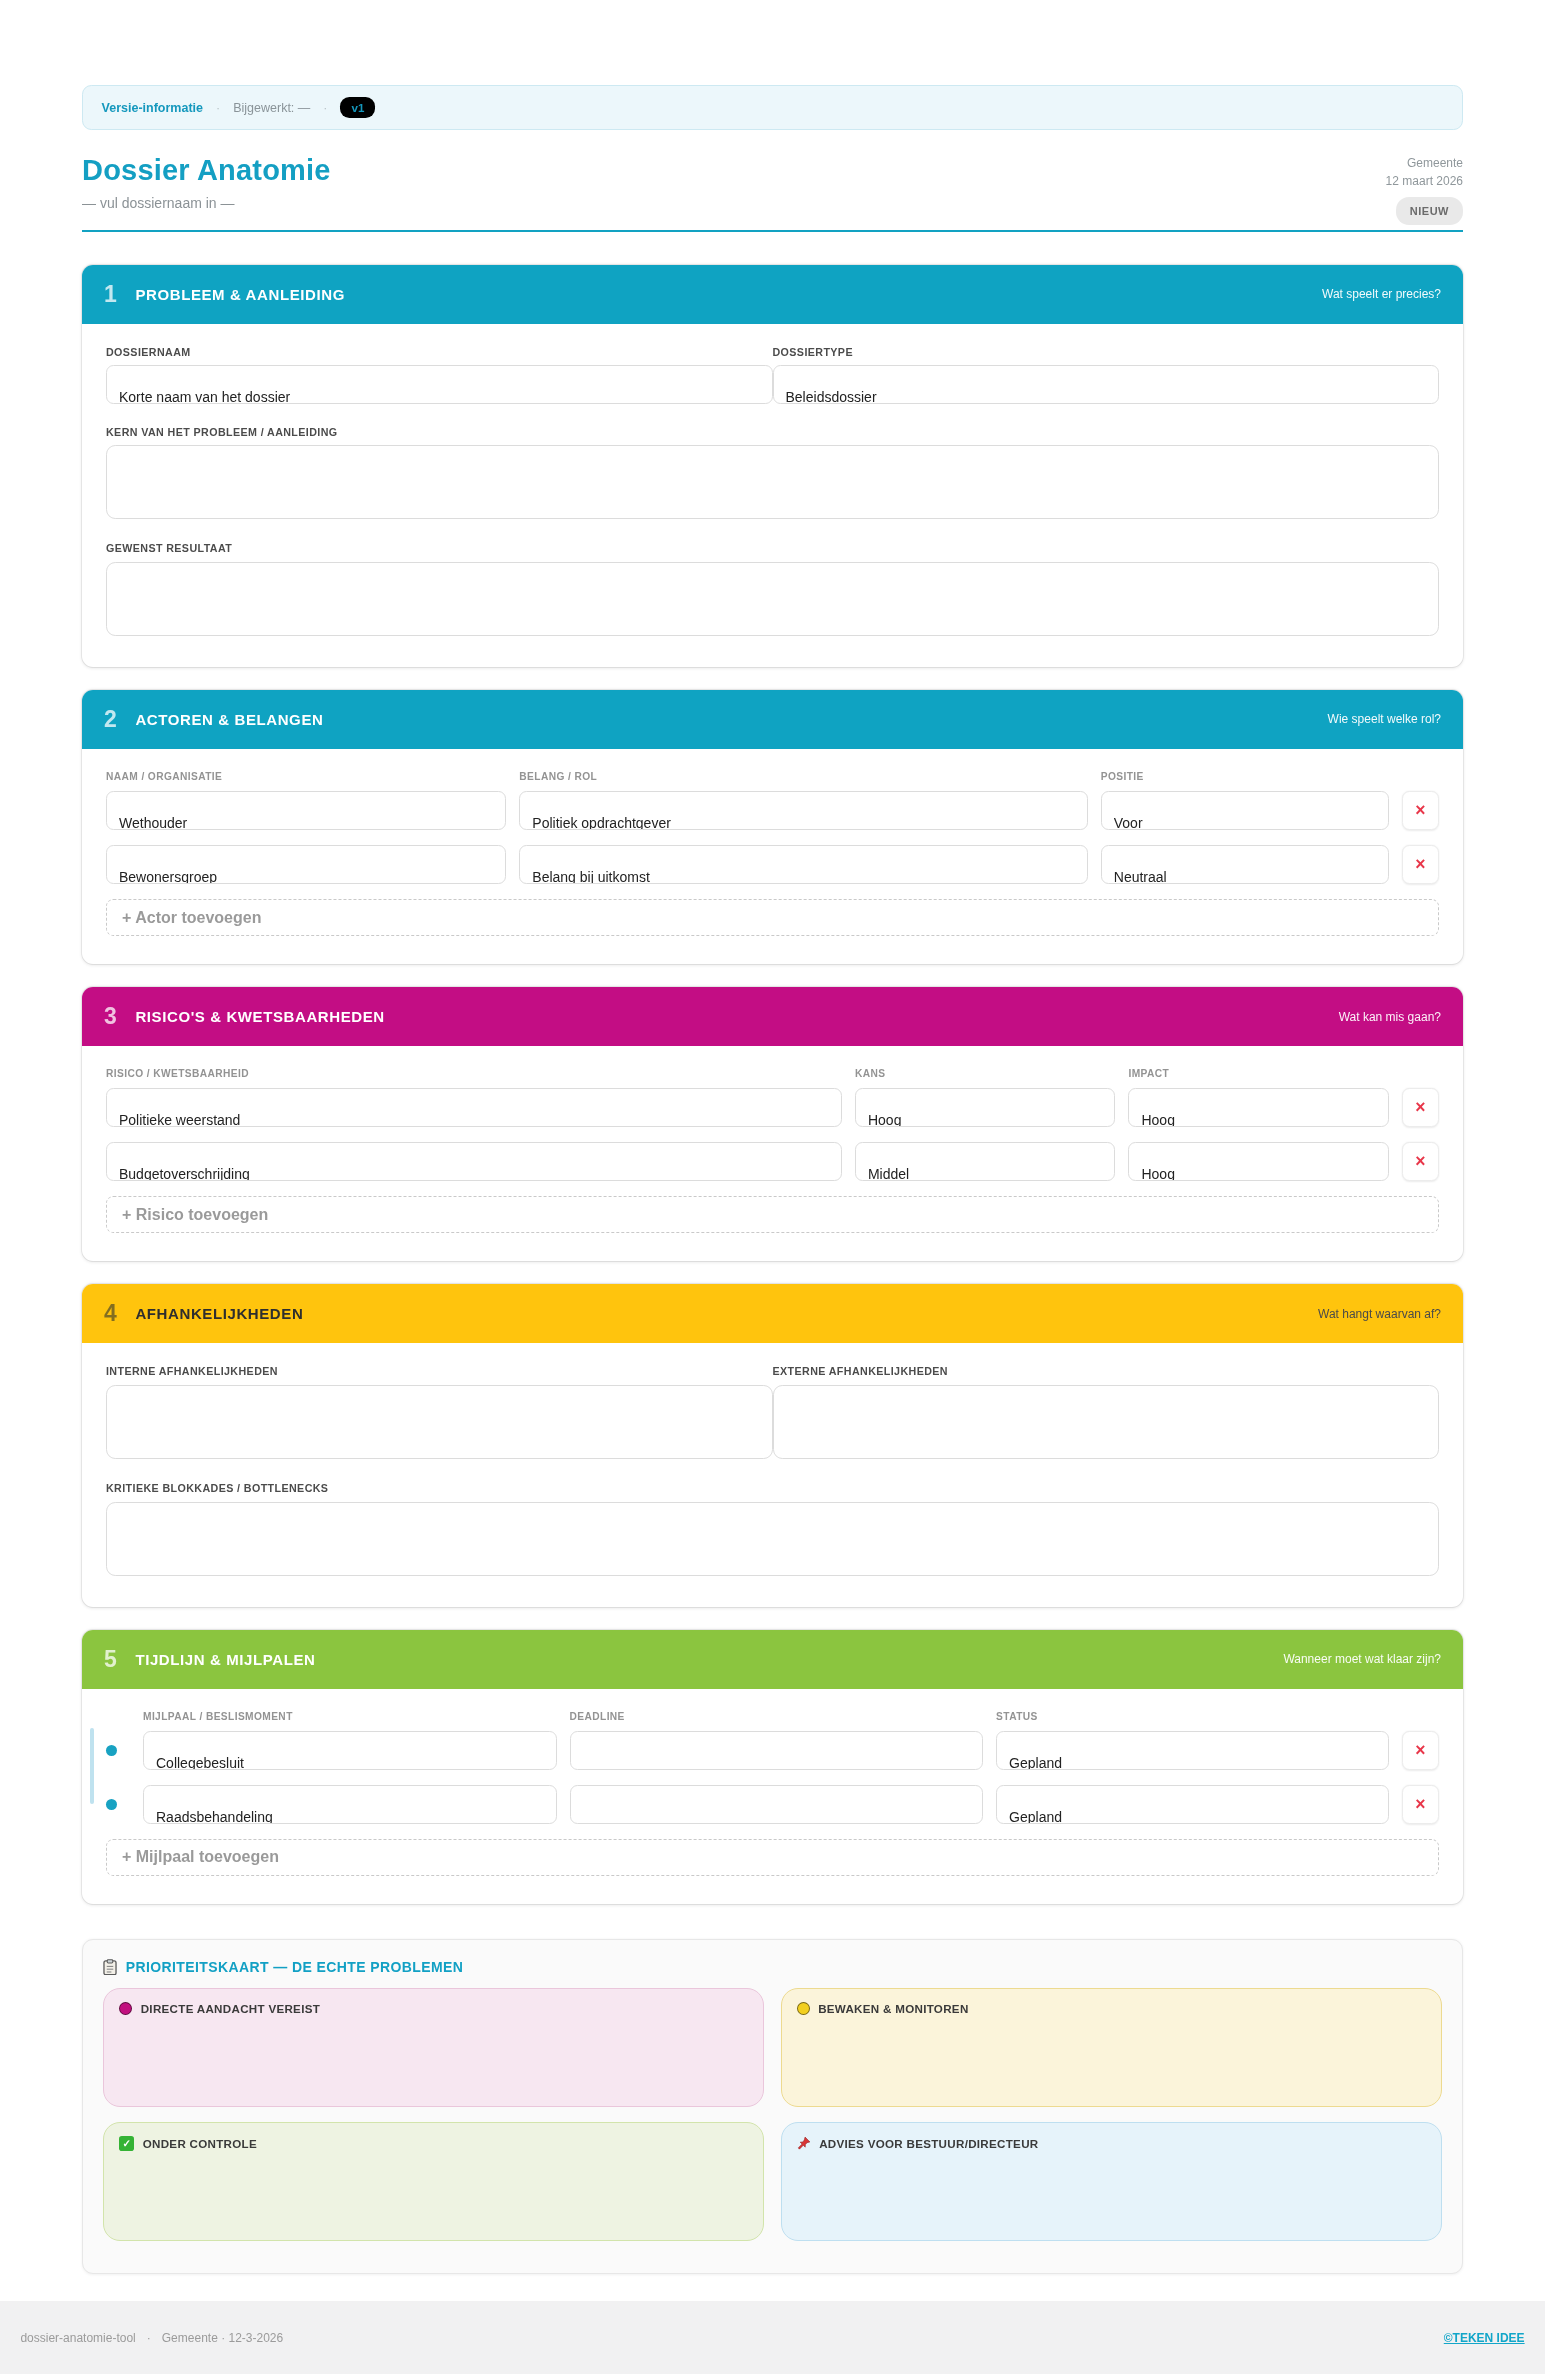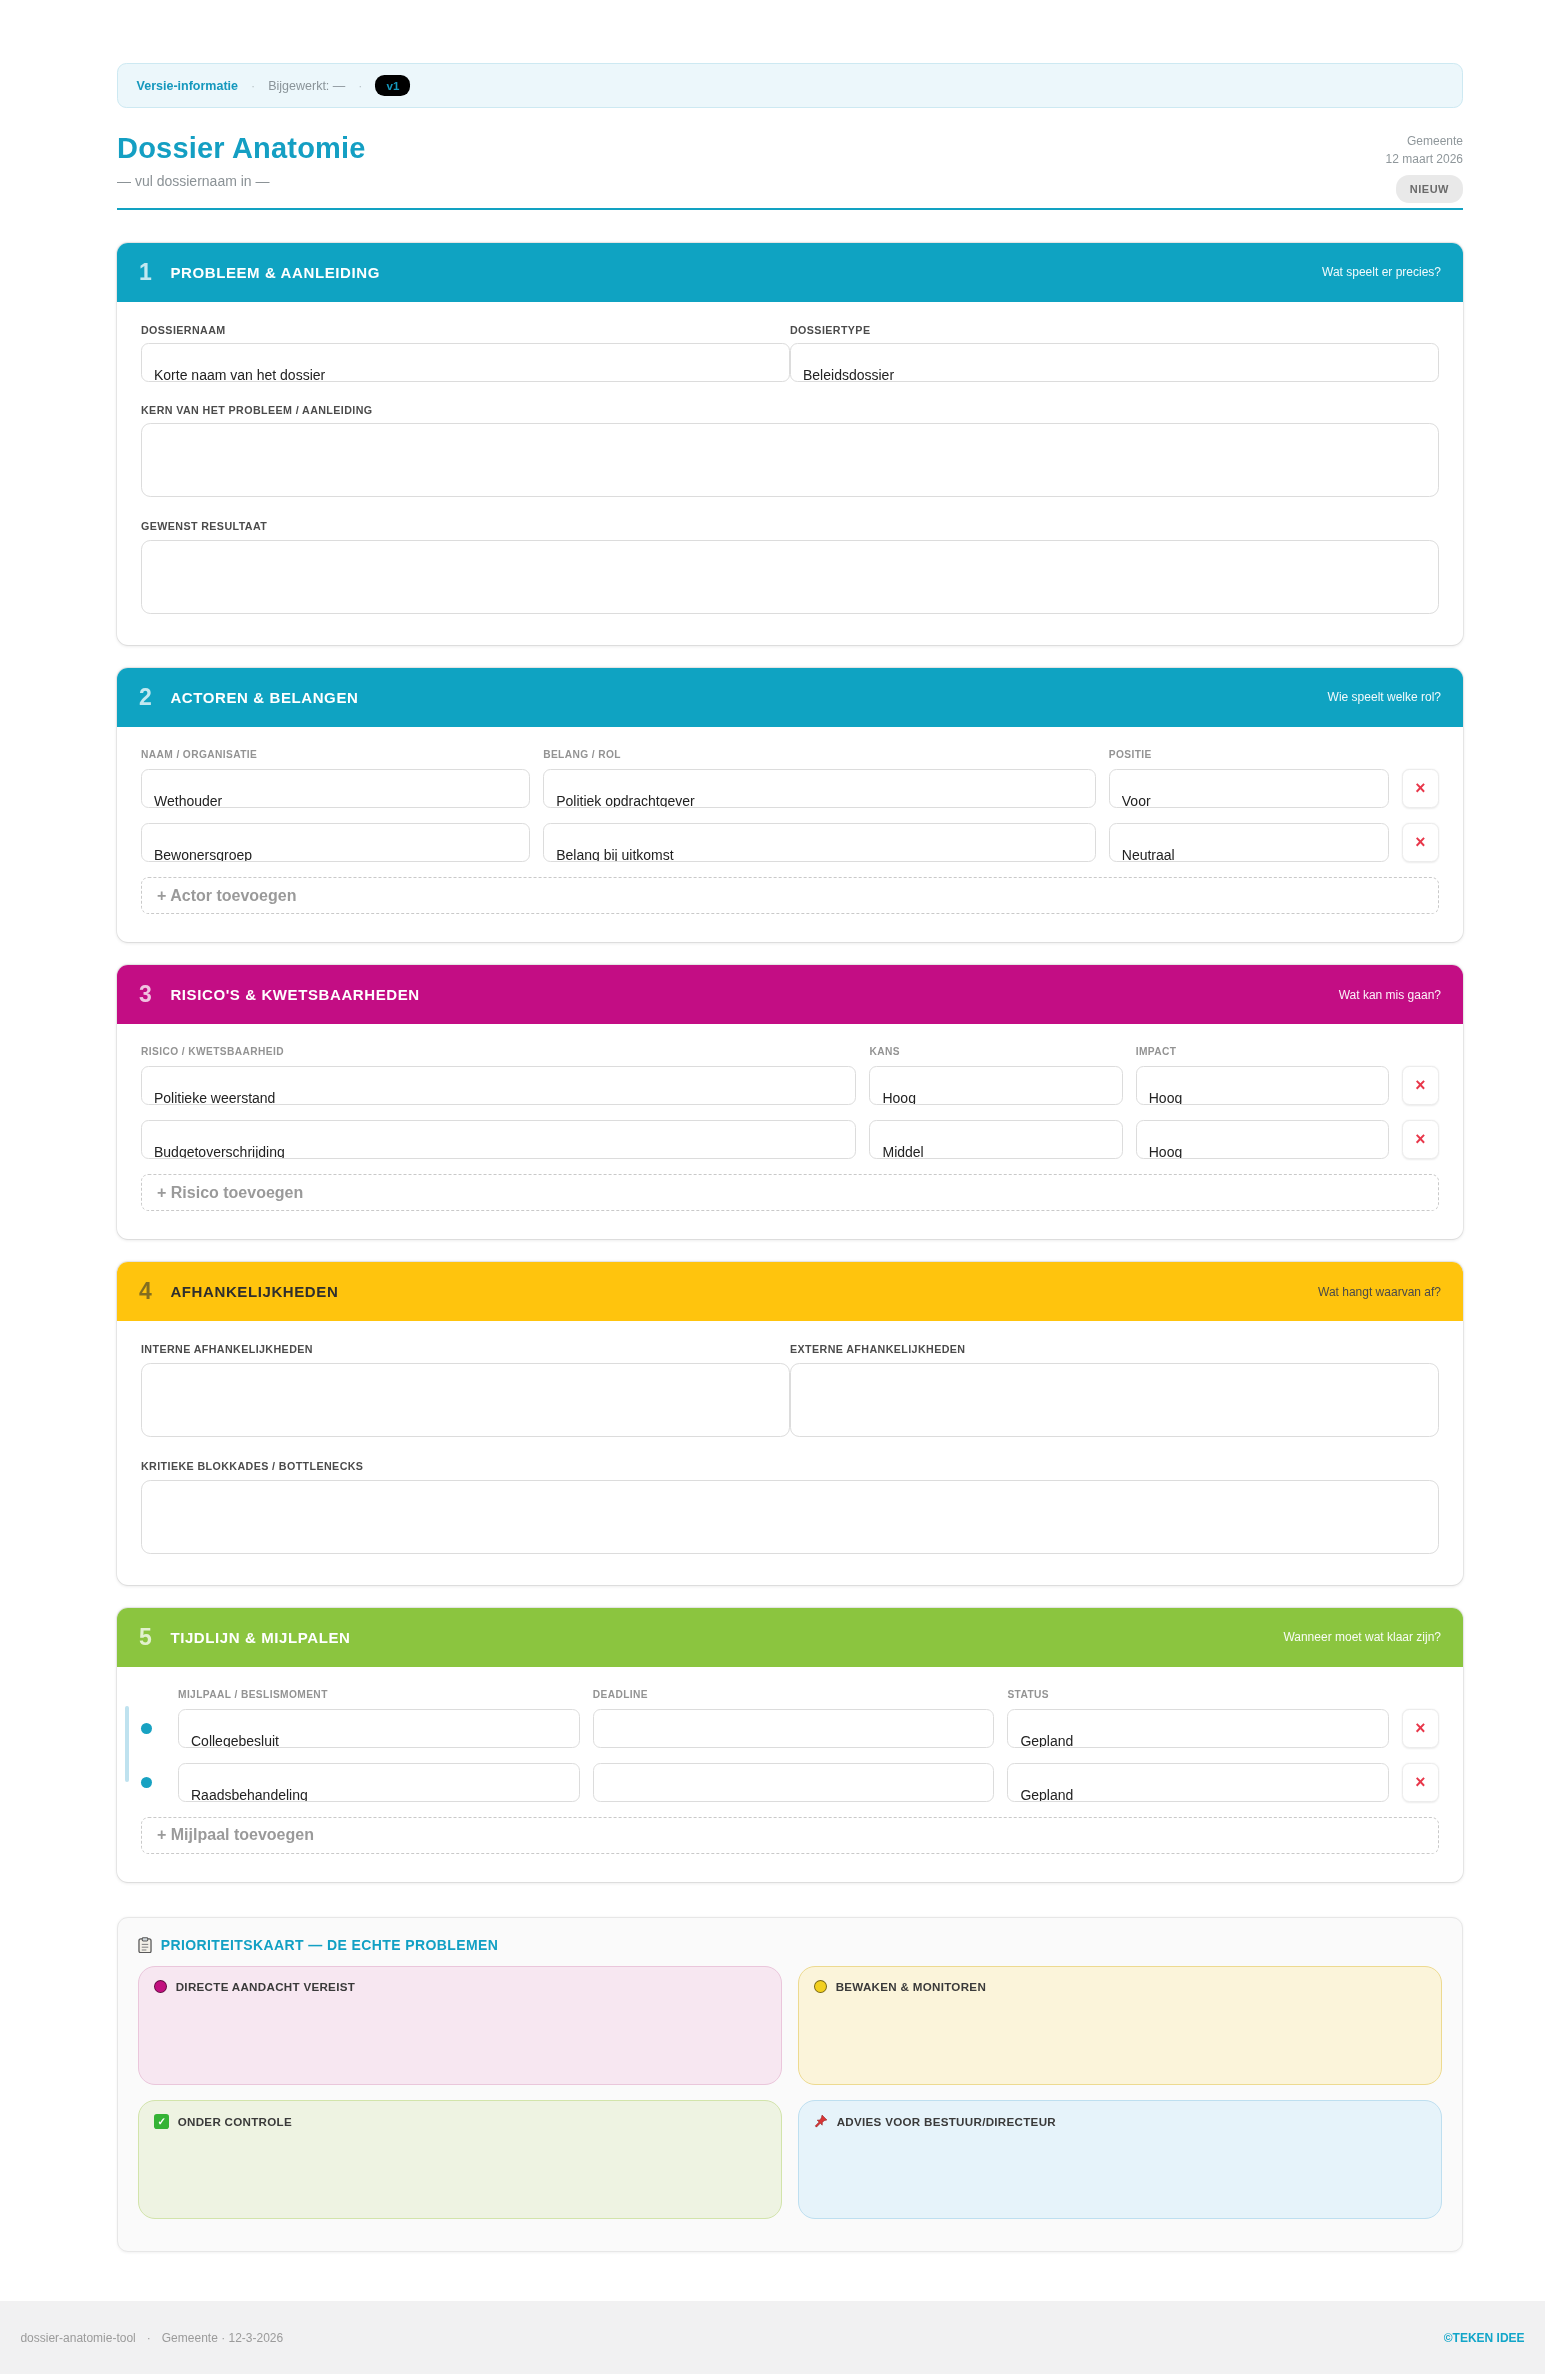--- a/index.html
+++ b/index.html
@@ -1,19 +1,19 @@
 <!DOCTYPE html>
 <html style="font-size:15px"><head>
 <meta charset="utf-8">
 <style>
   * { margin:0; padding:0; box-sizing:border-box; }
   html,body { background:#fff; }
   body { font-family:"Liberation Sans", sans-serif; color:#333; }
   .page { position:relative; width:1545px; height:2375px; background:#fff; overflow:hidden; }
-  .content { padding:63px 82px 0;margin-left:35px; }
+  .content { padding:85px 82px 0; }
 
   
   .version-bar { display:flex; align-items:center; gap:13px; height:45px; background:#ecf7fb;
     border:0.9px solid #cde9f2; border-radius:9.3px; padding:0 18.6px; font-size:12.5px; margin-bottom:24px; }
   .version-bar .vlabel { color:#1598bd; font-weight:bold; }
   .version-bar .sep { color:#b9c3c7; }
   .version-bar .updated { color:#8a9499; }
   .v-badge { background:#000000; color:#1598bd; font-weight:bold; font-size:11.6px;
     padding:3.7px 11px; border-radius:9.3px; }
 
@@ -81,21 +81,21 @@
   .quad-label { display:flex; align-items:center; gap:8.3px; font-size:11.6px; font-weight:bold;
     color:#3a3a3a; letter-spacing:0.3px; }
   .dot-icon { width:13px; height:13px; border-radius:50%; border:1.9px solid rgba(0,0,0,.5); flex:none; }
   .check-icon { width:15px; height:15px; border-radius:2.8px; background:#35b335; color:#fff; font-size:10.2px;
     font-weight:bold; display:flex; align-items:center; justify-content:center; flex:none; }
 
   
   .footer { position:absolute; left:0; bottom:0; width:100%; height:74px; background:#f1f1f2;
     display:flex; align-items:center; justify-content:space-between; padding:0 20.4px; font-size:12px; color:#9b9b9b; }
   .footer .left { display:flex; gap:11px; align-items:center; }
-  .brand { color:#12a6c9; font-weight:bold; }
+  .brand { color:#12a6c9; font-weight:bold;text-decoration:underline; }
 </style>
 </head>
 <body>
 
 <div class="page">
   <div class="content">
 
     <div class="version-bar">
       <span class="vlabel">Versie-informatie</span>
       <span class="sep">·</span>

